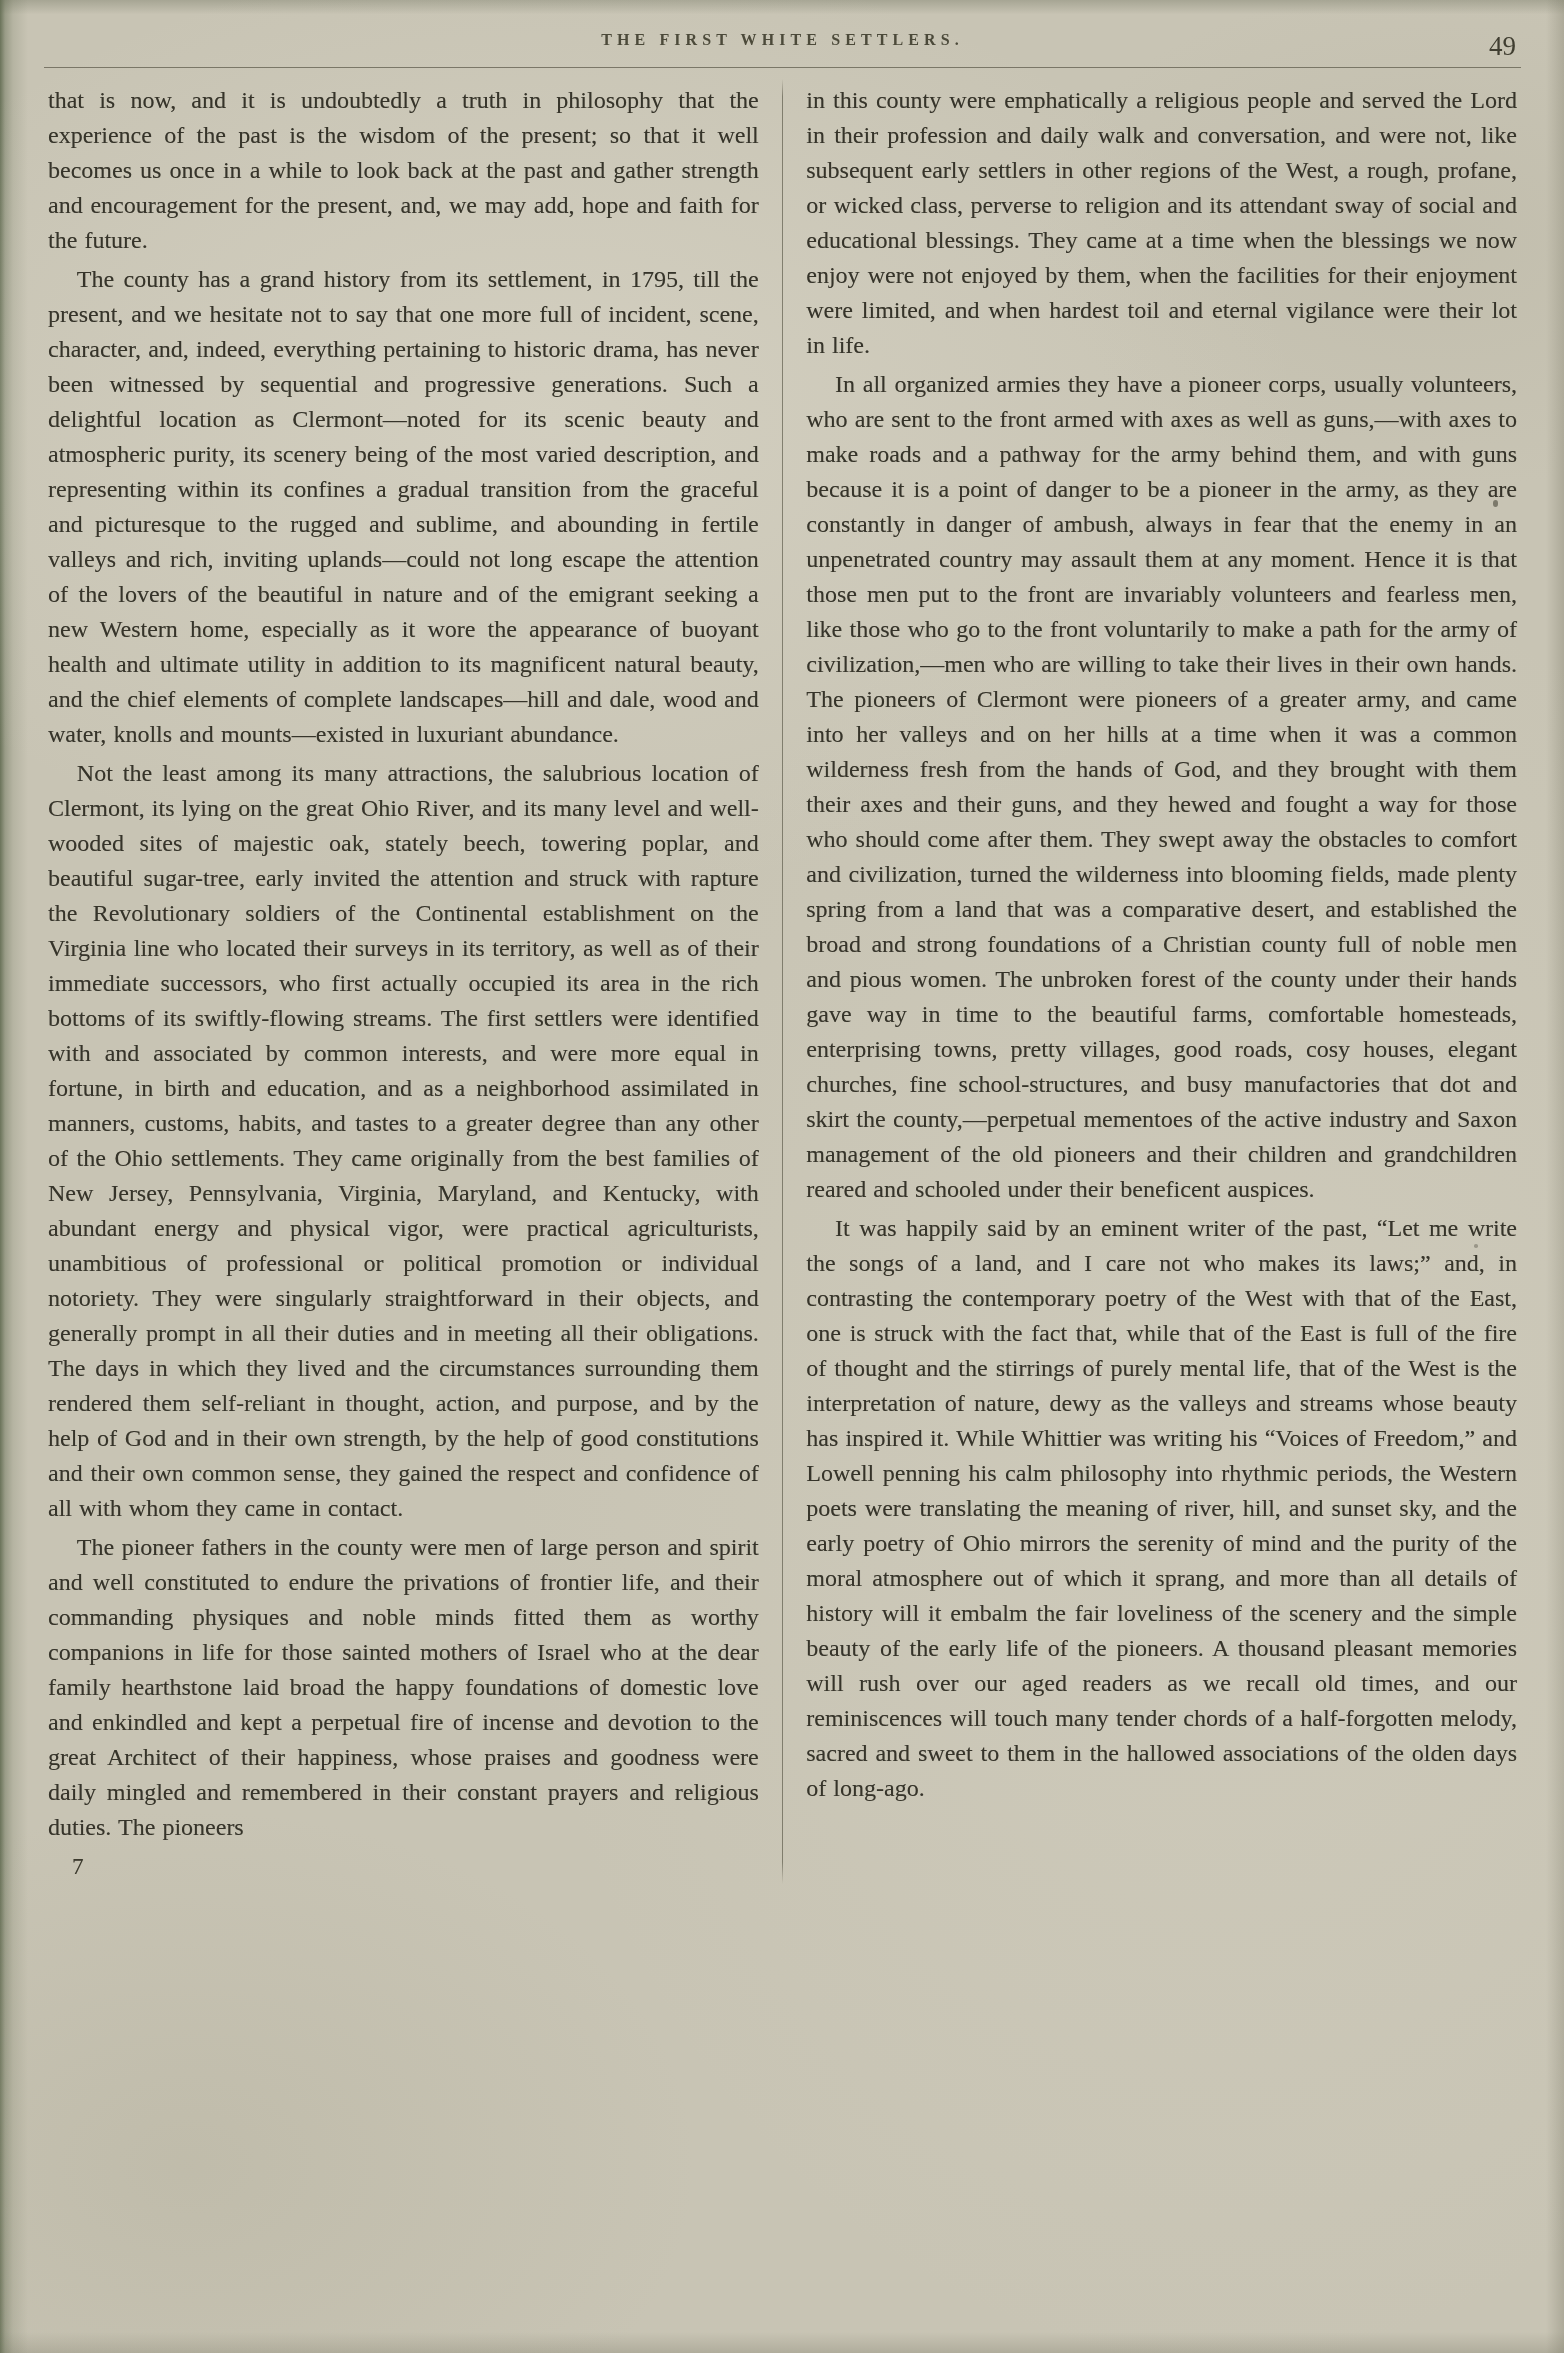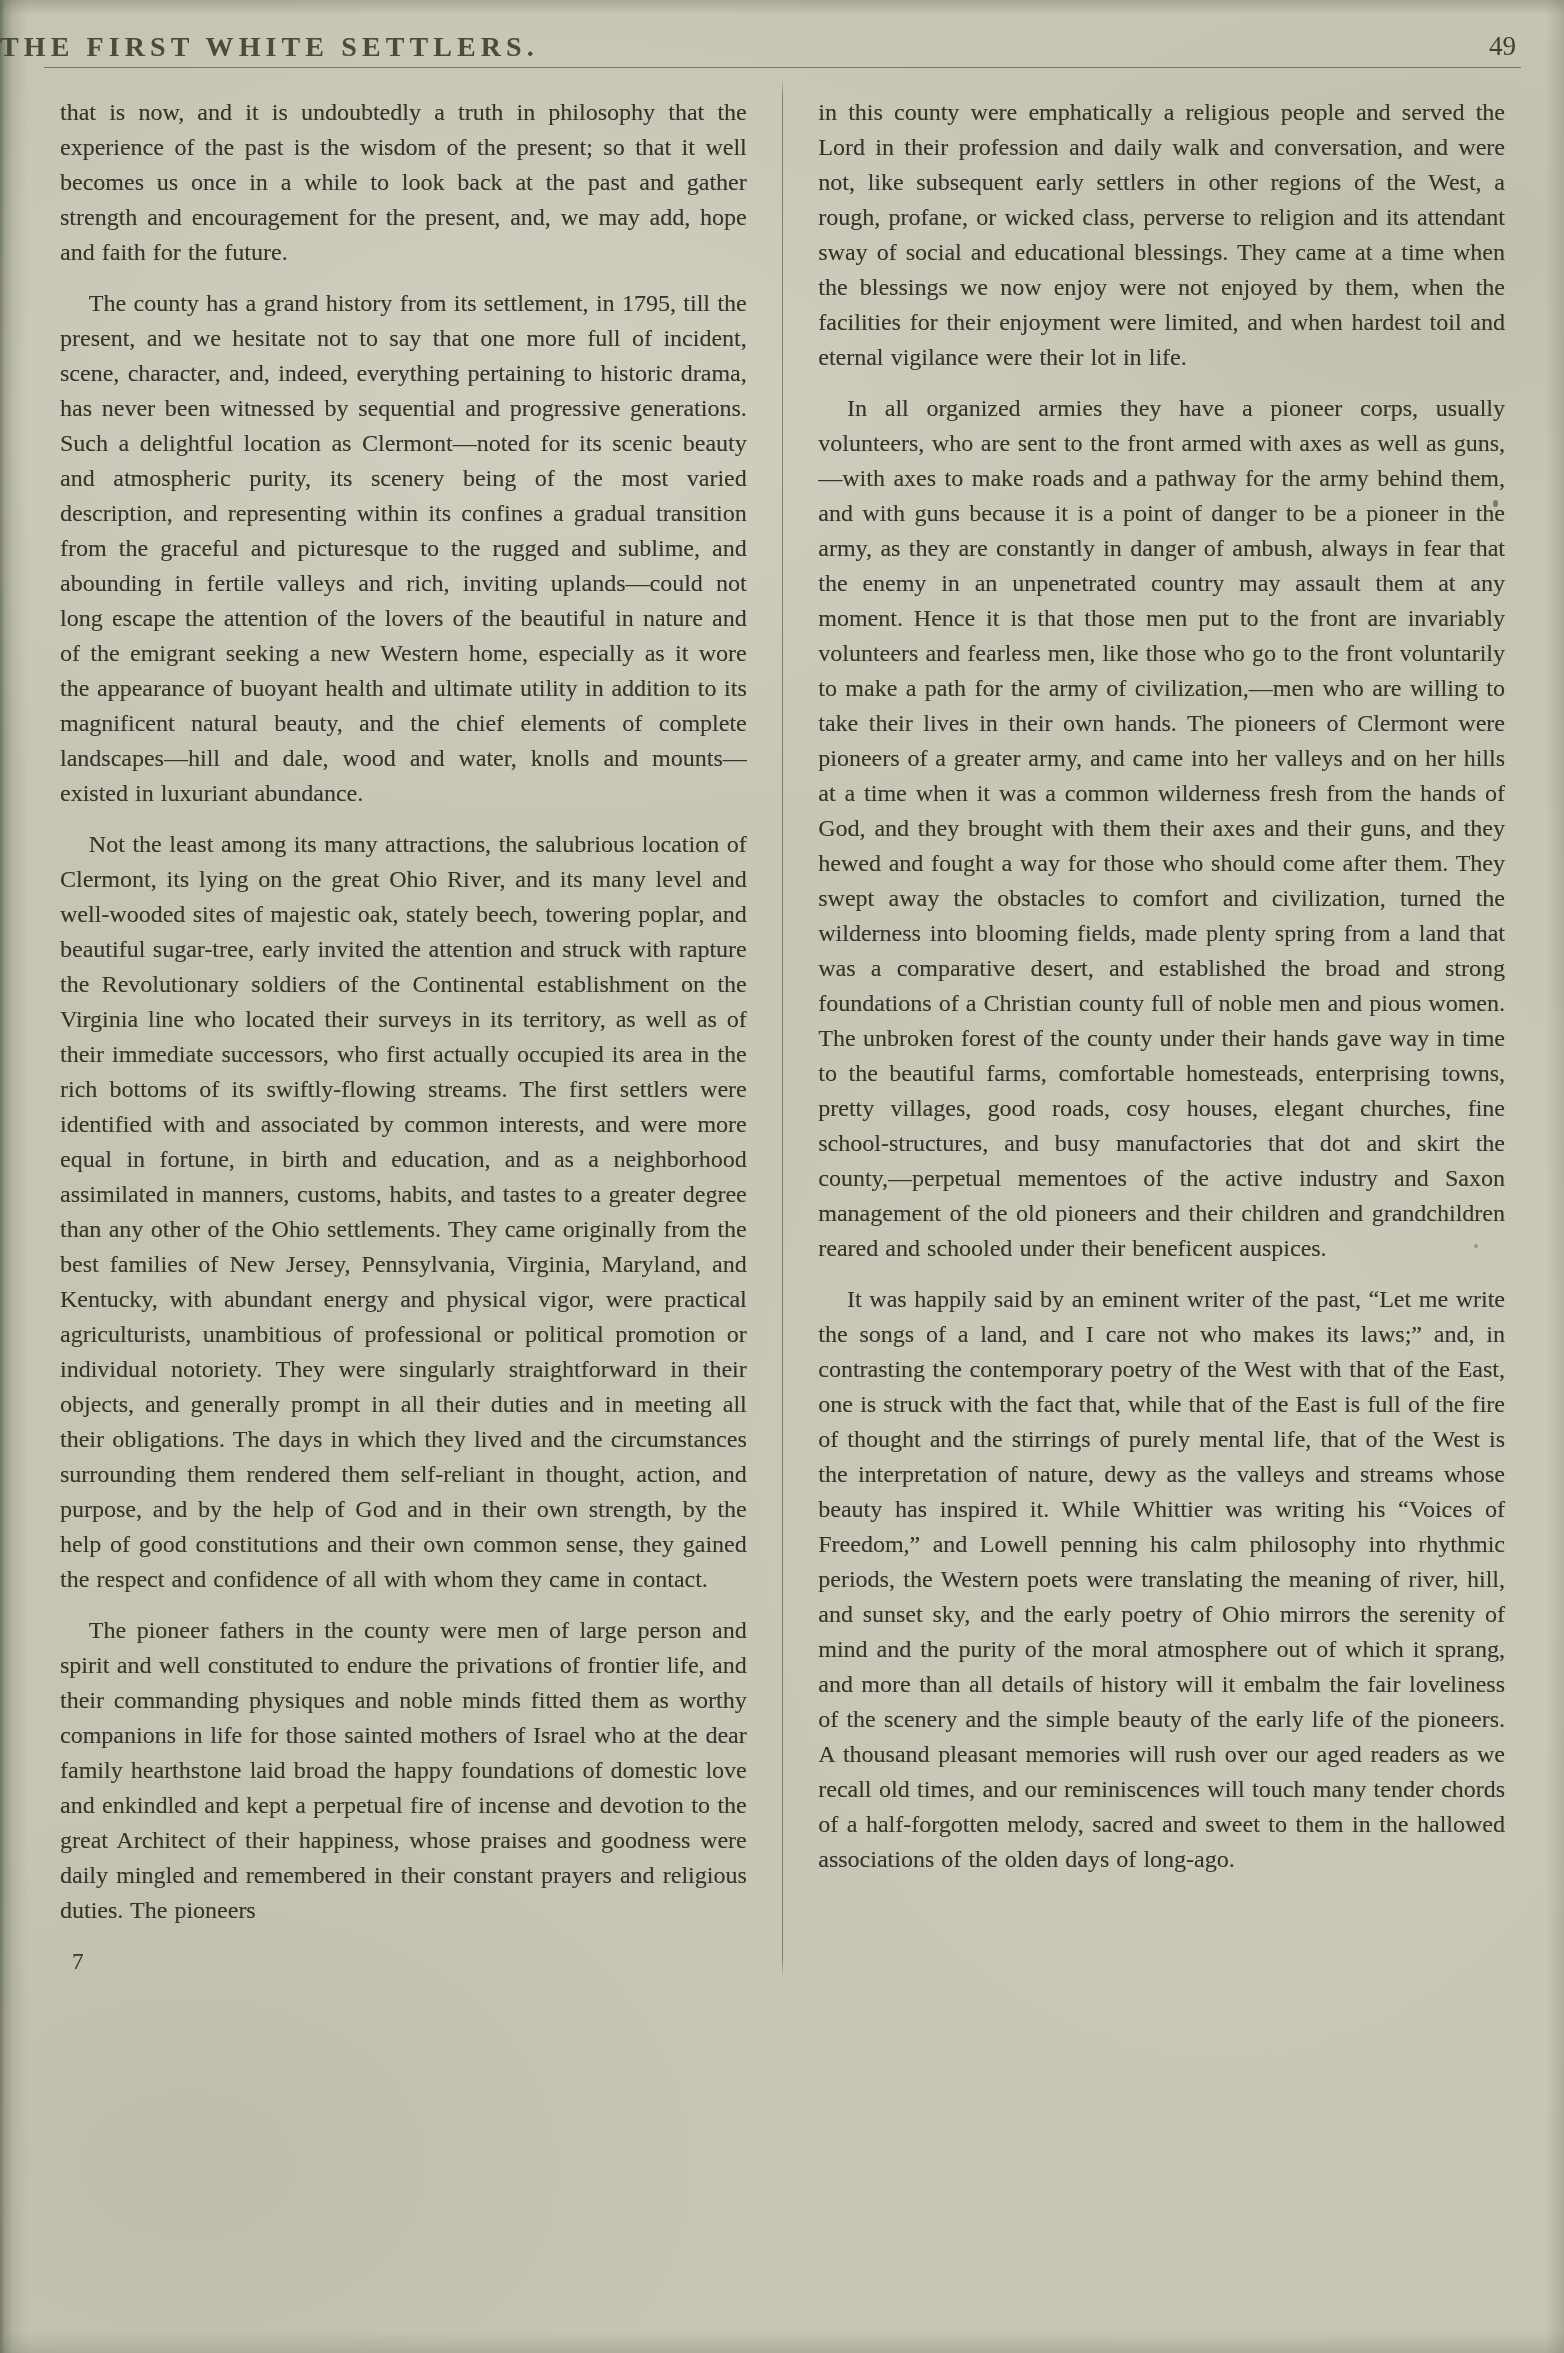--- a/index.html
+++ b/index.html
@@ -23,22 +23,22 @@
       linear-gradient(180deg, rgba(104,108,88,0.35) 0px, rgba(104,108,88,0) 14.5px),
       linear-gradient(0deg, rgba(118,116,98,0.30) 0px, rgba(118,116,98,0) 22px);
   }
 
   .page-header {
     position: relative;
     padding-top: 30.5px;
     height: 32px;
   }
   .running-head {
-    text-align: left;
-    font-size: 28px;
+    text-align: center;
+    font-size: 16px;
     font-weight: bold;
     letter-spacing: 5.1px;
     color: #4c4a3a;
   }
   .page-number {
     position: absolute;
     right: 49px;
     top: 30.5px;
     font-size: 27px;
     color: #403e31;
@@ -60,21 +60,21 @@
     flex: 1 1 0;
     text-align: justify;
     font-size: 24px;
     line-height: 35px;
     word-spacing: 1.1px;
     -webkit-hyphens: auto;
     hyphens: auto;
     text-shadow: 0.2px 0.2px 0.5px rgba(52,50,40,0.35);
   }
   .col p {
-    margin: 16px;
+    margin: 4px;
     text-indent: 1.2em;
   }
   .col p.flush { text-indent: 0; }
 
   .divider {
     width: 1.5px;
     margin: 0 19px;
     background: linear-gradient(180deg,
       rgba(88,86,70,0) 0px,
       rgba(88,86,70,0.65) 17.4px,

